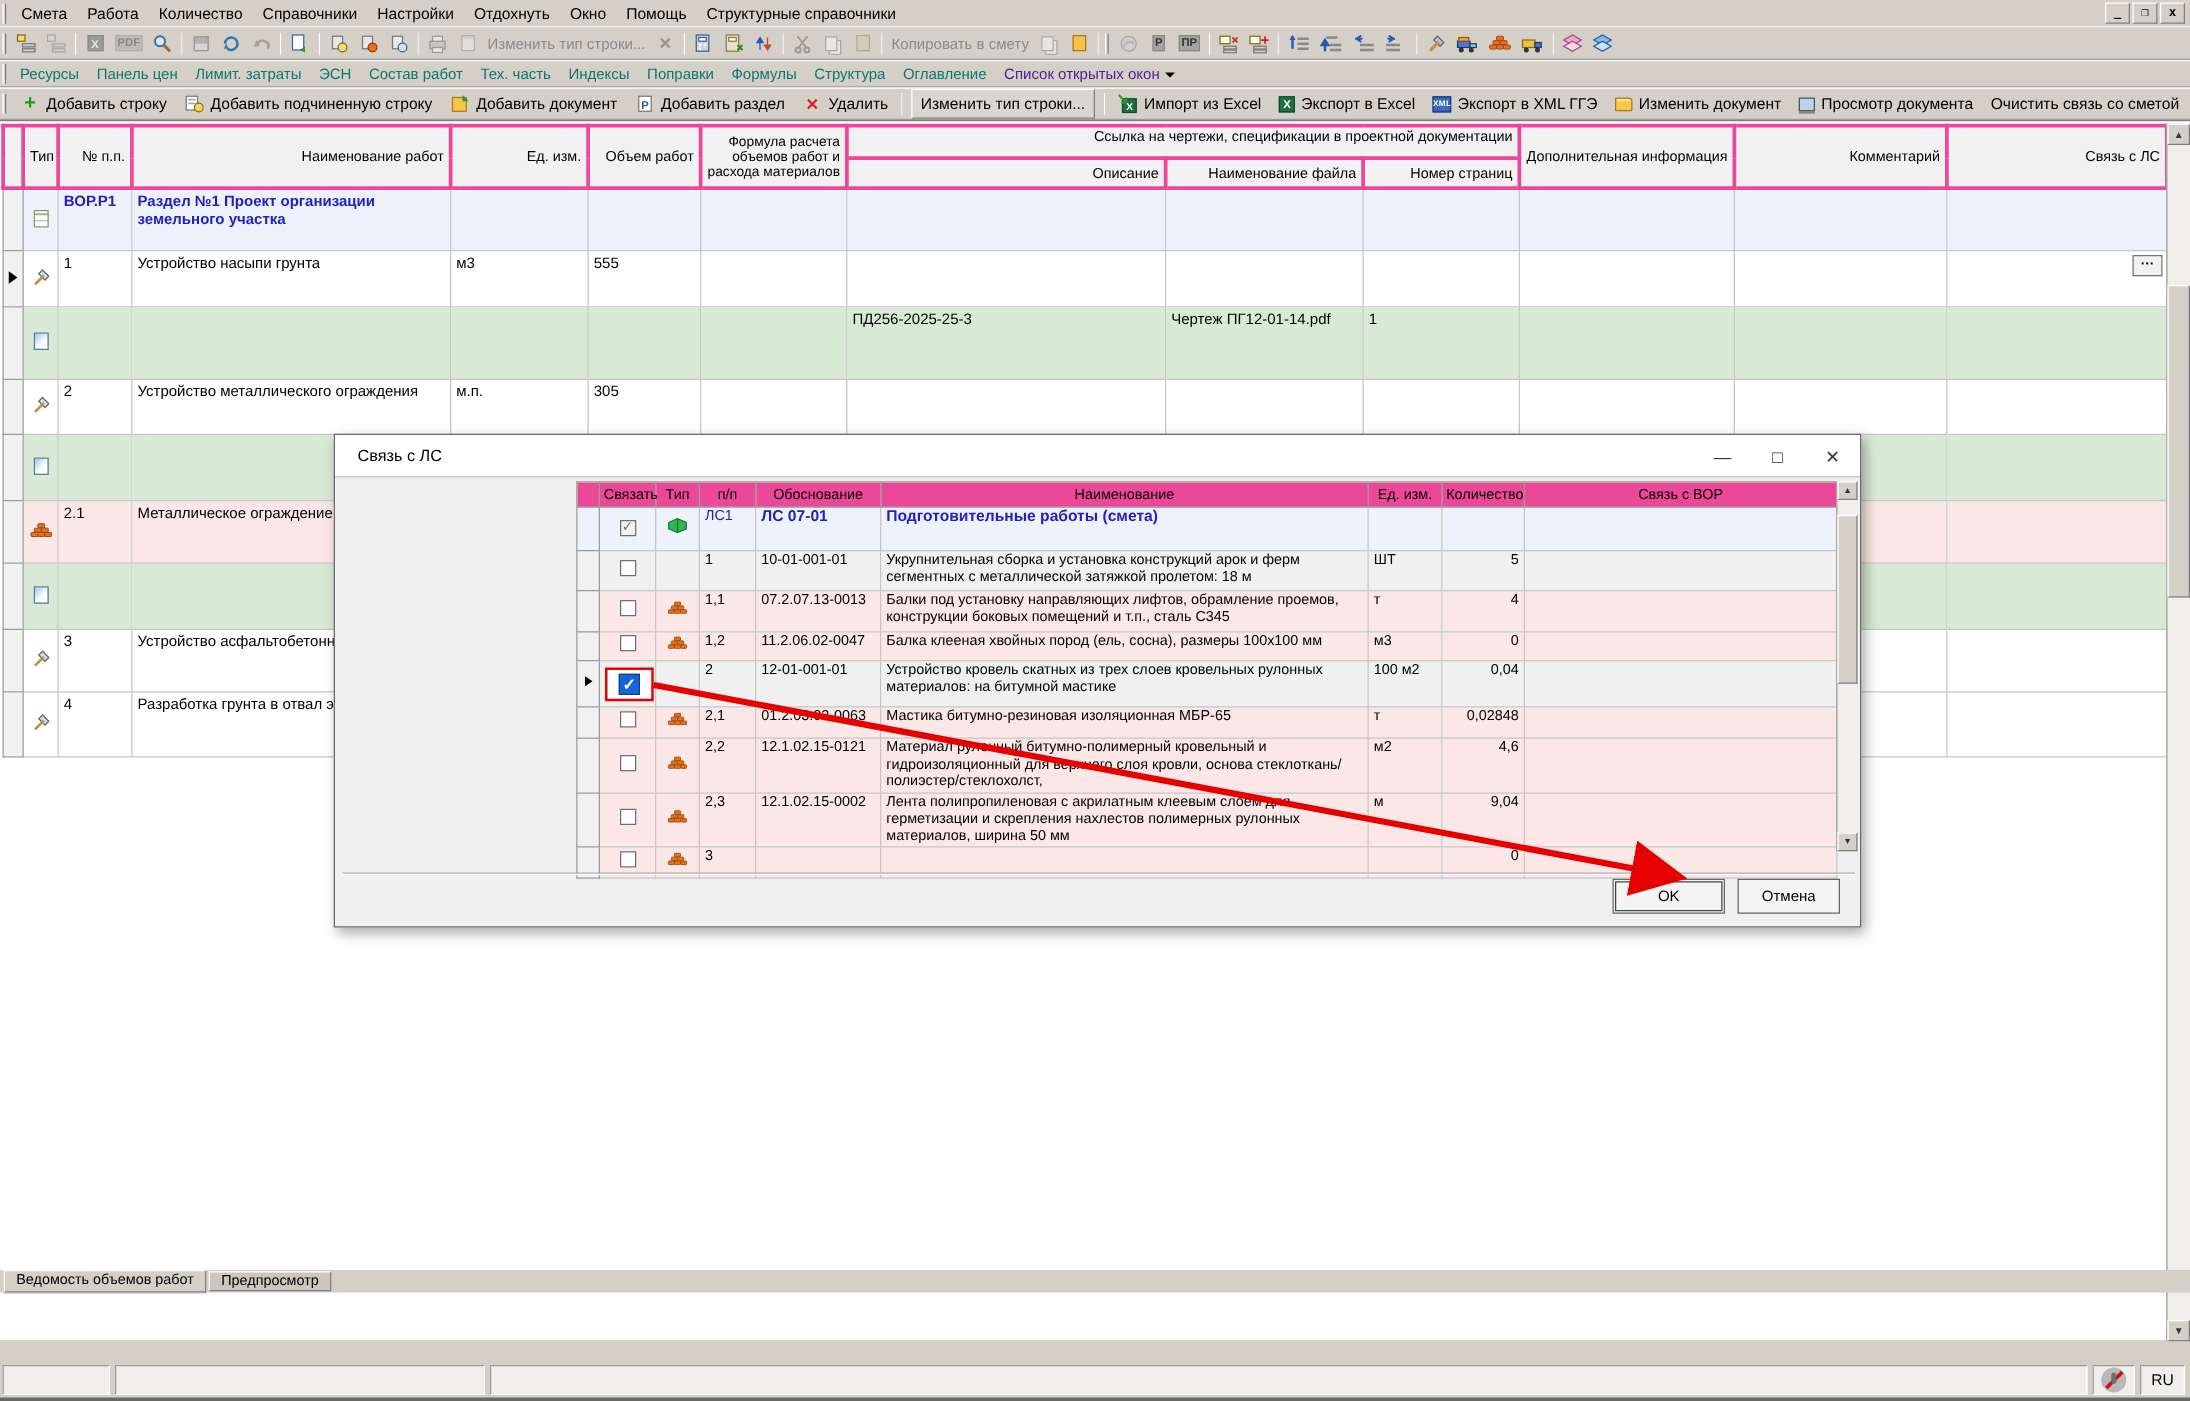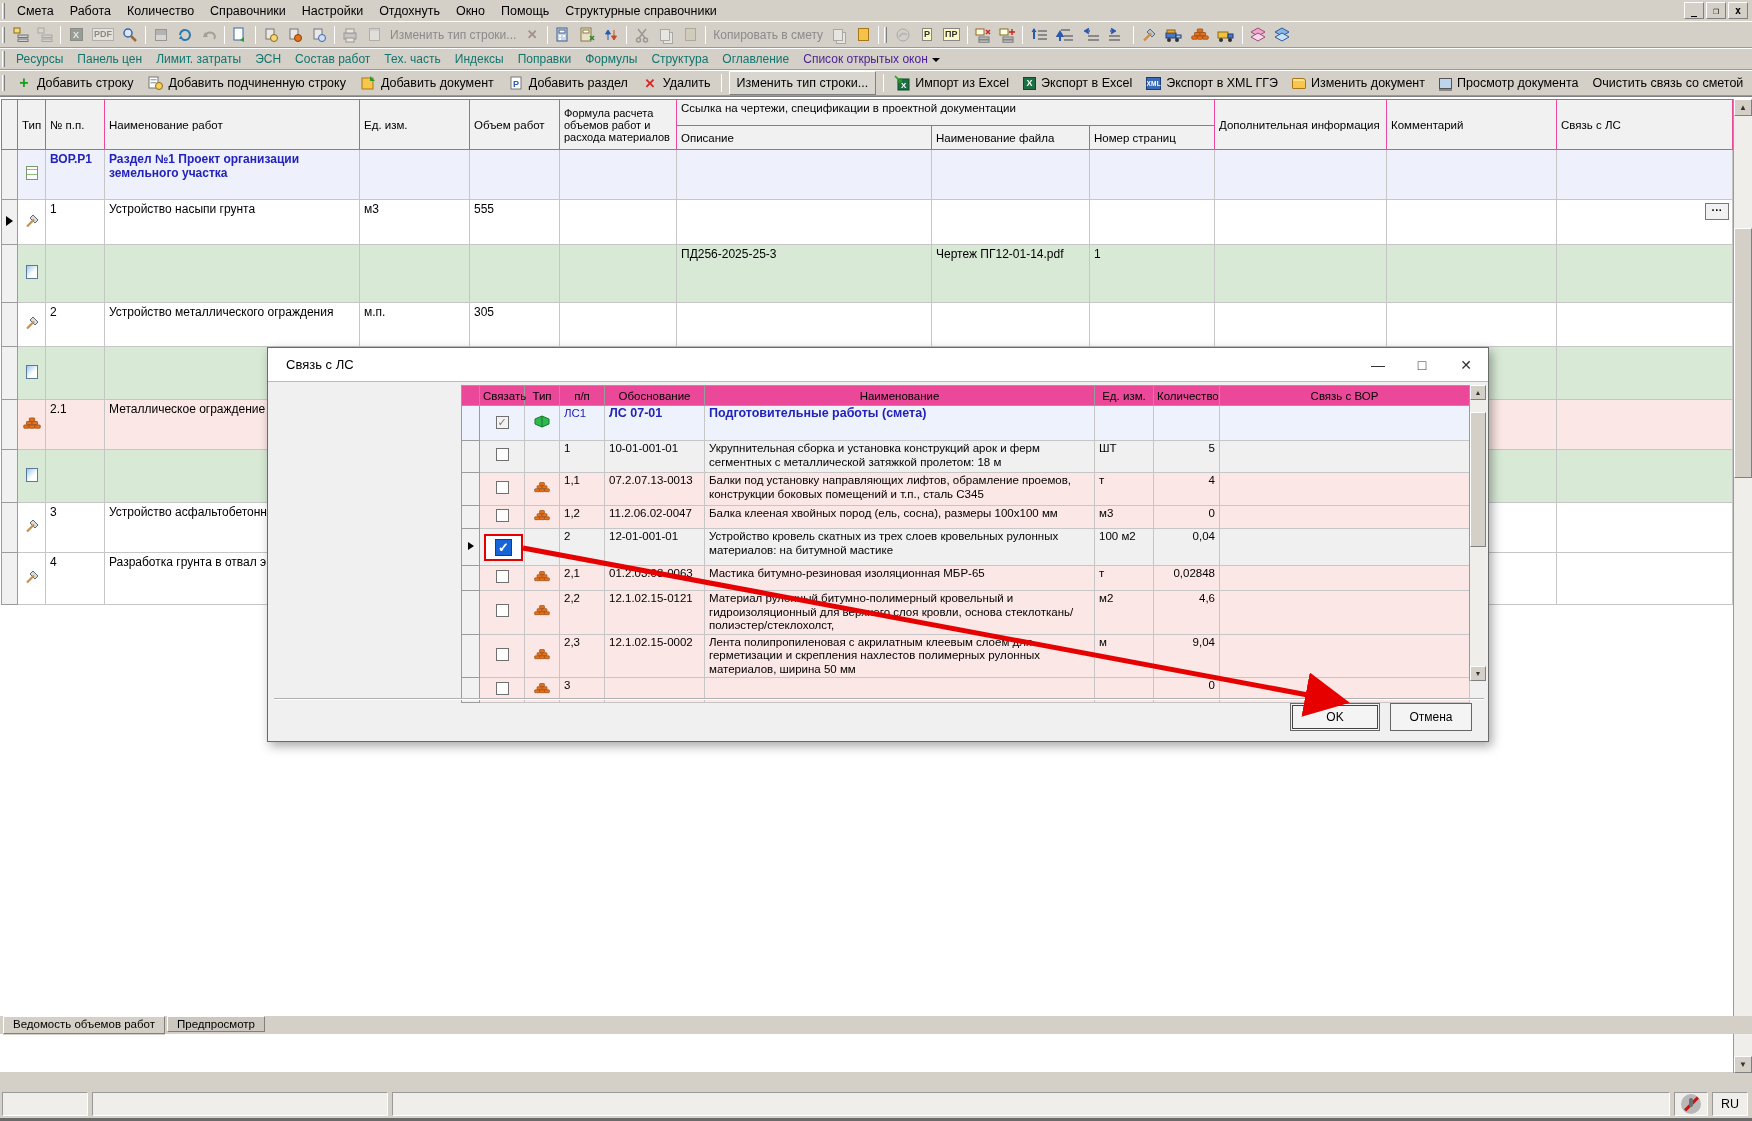--- a/index.html
+++ b/index.html
@@ -38,32 +38,32 @@
   .i-gray-page { width:11px; height:13px; background:#efefef; border:1px solid #888; box-shadow:inset 0 2px 0 #cfcfcf; }
   .i-copy { width:10px; height:12px; background:#fff; border:1px solid #777; box-shadow:3px 3px 0 -1px #fff, 3px 3px 0 0 #777; margin-right:3px; }
   .i-paste { width:11px; height:13px; background:#f5c34a; border:1px solid #a87818; }
   .i-folder { width:14px; height:11px; background:#f8c64a; border:1px solid #a87818; border-radius:1px 3px 1px 1px; box-shadow:inset 0 2px 0 #fde28a; }
   .i-excel { width:13px; height:13px; background:#1d7044; color:#fff; font-size:9px; font-weight:bold; display:flex; align-items:center; justify-content:center; border:1px solid #0c4a2a; }
   .i-xml { width:15px; height:13px; background:#3a6ab8; color:#fff; font-size:6.5px; font-weight:bold; display:flex; align-items:center; justify-content:center; border:1px solid #1a3a78; letter-spacing:.3px; }
   .i-monitor { width:13px; height:11px; border:1px solid #555; background:#bcd4ec; box-shadow:0 2px 0 0 #888; }
   .i-plus { color:#1a9c1a; font-size:16px; font-weight:bold; line-height:14px; }
   .i-x { color:#d22; font-size:13px; font-weight:bold; }
   .i-floppy { width:12px; height:12px; background:#8a92a8; border:1px solid #4a5268; box-shadow:inset 0 -5px 0 #d8dce8; }
-  .i-text { font-size:9px; font-weight:bold; color:#333; border:1px solid #888; background:#fef9c3; padding:0 1px; line-height:11px; }
+  .i-text { font-size:9px; font-weight:bold; color:#333; border:1px solid #888; background:#a3a3a3; padding:0 1px; line-height:11px; }
   .cb { width:13px; height:13px; background:#fff; border:1px solid #707070; display:inline-flex; align-items:center; justify-content:center; font-size:11px; line-height:11px; }
   .cb.gray { background:#f2f2f2; color:#777; }
   .cb.blue { width:17px; height:17px; background:#1565d8; border:1px solid #11407e; color:#fff; font-weight:bold; font-size:13px; }
   .red-outline { display:inline-flex; border:2px solid #e60000; padding:3px 9px; background:#fff; }
   .tri-right { width:0; height:0; border-top:5px solid transparent; border-bottom:5px solid transparent; border-left:7px solid #000; display:inline-block; }
 
   
   .content { left:0; top:96px; width:1752px; height:976px; background:#fff; border-top:1px solid #808080; }
   table { border-collapse:collapse; table-layout:fixed; }
   .maintbl { position:absolute; left:1px; top:2px; width:1731px; }
-  .maintbl th { background:#f1f1f1; border:1px solid #ec4899; font-weight:normal; font-size:11.5px; text-align:left; padding:2px 4px; vertical-align:middle; }
+  .maintbl th { background:#f1f1f1; border:3px solid #ec4899; font-weight:normal; font-size:11.5px; text-align:right; padding:2px 4px; vertical-align:middle; }
   .maintbl td { border:1px solid #c6c6c6; vertical-align:top; padding:2px 4px; font-size:12px; overflow:hidden; }
   .maintbl td.mk { background:#f1f1f1; border:1px solid #9b9b9b; text-align:center; vertical-align:middle; padding:0; }
   .maintbl td.ty { text-align:center; vertical-align:middle; }
   tr.sec td { background:#eef0fb; }
   tr.green td { background:#d8ead6; }
   tr.pink td { background:#fbe7e5; }
   .blue-bold { color:#2222bb; font-weight:bold; font-size:13px; }
   .dots-btn { position:absolute; right:3px; top:3px; width:24px; height:17px; background:#f1f1f1; border:1px solid #777; font-weight:bold; font-size:11px; line-height:13px; text-align:center; }
 
   
@@ -88,21 +88,21 @@
   .dlgtbl td.qty { text-align:right; }
   .dlgtbl tr.sec td { background:#eef2fc; }
   .dlg-scroll { position:absolute; left:1201px; top:37px; width:17px; height:296px; }
   .dlg-bottom-sep { position:absolute; left:6px; top:350px; width:1210px; height:1px; background:#b0b0b0; box-shadow:0 1px 0 #fff; }
   .dlg-btn { position:absolute; top:355px; height:28px; background:#f4f4f4; border:1px solid #666; font-size:12px; text-align:center; line-height:26px; }
   .dlg-btn.ok { left:1022px; width:90px; outline:1px solid #444; outline-offset:-3px; }
   .dlg-btn.cancel { left:1122px; width:82px; }
   .arrow-overlay { position:absolute; left:0; top:0; pointer-events:none; z-index:30; }
 
   
-  .tabsbar { left:0; top:1016px; width:1752px; height:18px; background:#d4d0c8; display:flex; align-items:flex-start; padding-left:3px; gap:2px; }
+  .tabsbar { left:0; top:1016px; width:1752px; height:18px; background:#d4d0c8; display:flex; align-items:center; padding-left:3px; gap:2px; }
   .btab { font-size:11.5px; padding:1px 9px 2px; border:1px solid #808080; border-top:1px solid #fff; border-left:1px solid #fff; background:#d4d0c8; }
   .btab.active { height:18px; box-shadow:0 1px 0 #d4d0c8; }
   .btab.inactive { height:16px; background:#cbc7bf; }
   .statusbar { left:0; top:1090px; width:1752px; height:28px; background:#d4d0c8; display:flex; align-items:center; }
   .spanel { height:24px; border:1px solid; border-color:#9a9a9a #fff #fff #9a9a9a; background:#efeeea; margin-right:4px; display:flex; align-items:center; justify-content:center; }
   .bottom-edge { left:0; top:1118px; width:1752px; height:3px; background:#6a6a6a; }
   .no-icon { width:20px; height:20px; border-radius:50%; background:#b8b8b8; position:relative; overflow:hidden; }
   .no-icon::before { content:""; position:absolute; left:9px; top:1px; width:3px; height:18px; background:#cc1111; transform:rotate(45deg); }
   .no-icon::after { content:""; position:absolute; left:8px; top:4px; width:4px; height:9px; background:#6e6e6e; border-radius:2px; }
 </style>

